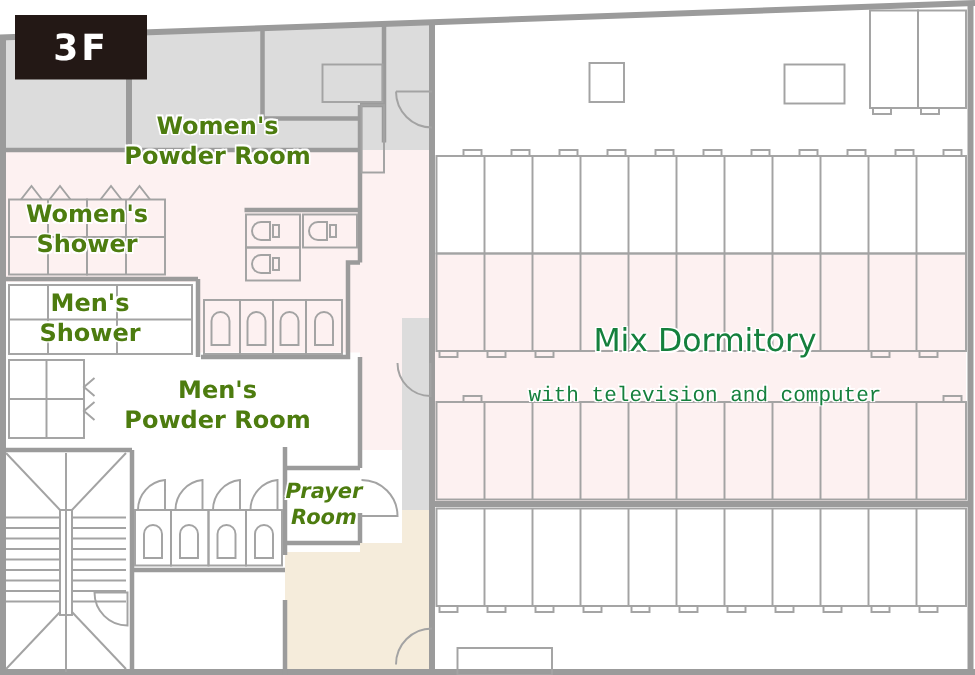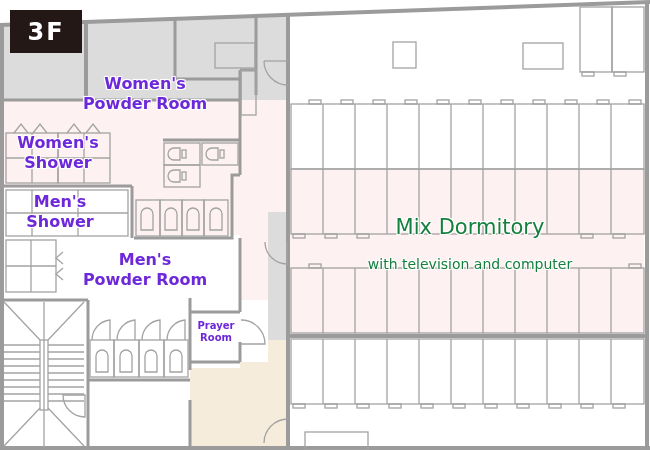--- a/index.html
+++ b/index.html
@@ -1,26 +1,26 @@
 <!DOCTYPE html>
 <html><head>
 <meta charset="utf-8">
 <style>
   html, body { margin: 0; padding: 0; background: #ffffff; }
   body { width: 650px; height: 450px; overflow: hidden; position: relative; font-family: "DejaVu Sans", sans-serif; }
   #plan { position: absolute; left: 0; top: 0; width: 650px; height: 450px; }
   .floor-badge {
-    position: absolute; left: 10px; top: 10px; width: 72px; height: 43px;
+    position: absolute; left: 10px; top: 10px; width: 88px; height: 43px;
     background: #231815; color: #ffffff; font-family: "DejaVu Sans", sans-serif;
     font-weight: bold; font-size: 24px; letter-spacing: 2px;
     display: flex; align-items: center; justify-content: center;
   }
   .room-label {
     position: absolute; text-align: center; font-family: "DejaVu Sans", sans-serif;
-    font-weight: bold; color: #6d28d9; line-height: 1.22;
+    font-weight: bold; color: #4d7c0f; line-height: 1.22;
     text-shadow: 0 0 2px #fff, 0 0 2px #fff, 1px 1px 0 #fff, -1px -1px 0 #fff, 1px -1px 0 #fff, -1px 1px 0 #fff;
     white-space: nowrap;
   }
   .dorm-title {
     position: absolute; font-family: "DejaVu Sans", sans-serif; color: #15803d;
     text-shadow: 0 0 2px #fff, 1px 1px 0 #fff, -1px -1px 0 #fff, 1px -1px 0 #fff, -1px 1px 0 #fff;
     white-space: nowrap; text-align: center;
   }
 </style>
 </head>
@@ -300,23 +300,23 @@
 <div class="room-label" style="left:10px; top:192px; width:100px; font-size:16px;">
   <div>Men's</div>
   <div>Shower</div>
 </div>
 
 <div class="room-label" style="left:70px; top:250px; width:150px; font-size:16px;">
   <div>Men's</div>
   <div>Powder Room</div>
 </div>
 
-<div class="room-label" style="left:186px; top:320px; width:60px; font-size:10px;">
+<div class="room-label" style="left:186px; top:320px; width:60px; font-size:14px;font-style:italic;">
   <div>Prayer</div>
   <div>Room</div>
 </div>
 
 <div class="dorm-title" style="left:340px; top:215px; width:260px; font-size:21px;">
   <span>Mix Dormitory</span>
 </div>
-<div class="dorm-title" style="left:320px; top:256px; width:300px; font-size:14px;">
+<div class="dorm-title" style="left:320px; top:256px; width:300px; font-size:14px;font-family:Liberation Mono, monospace;">
   <span>with television and computer</span>
 </div>
 
 </body></html>

